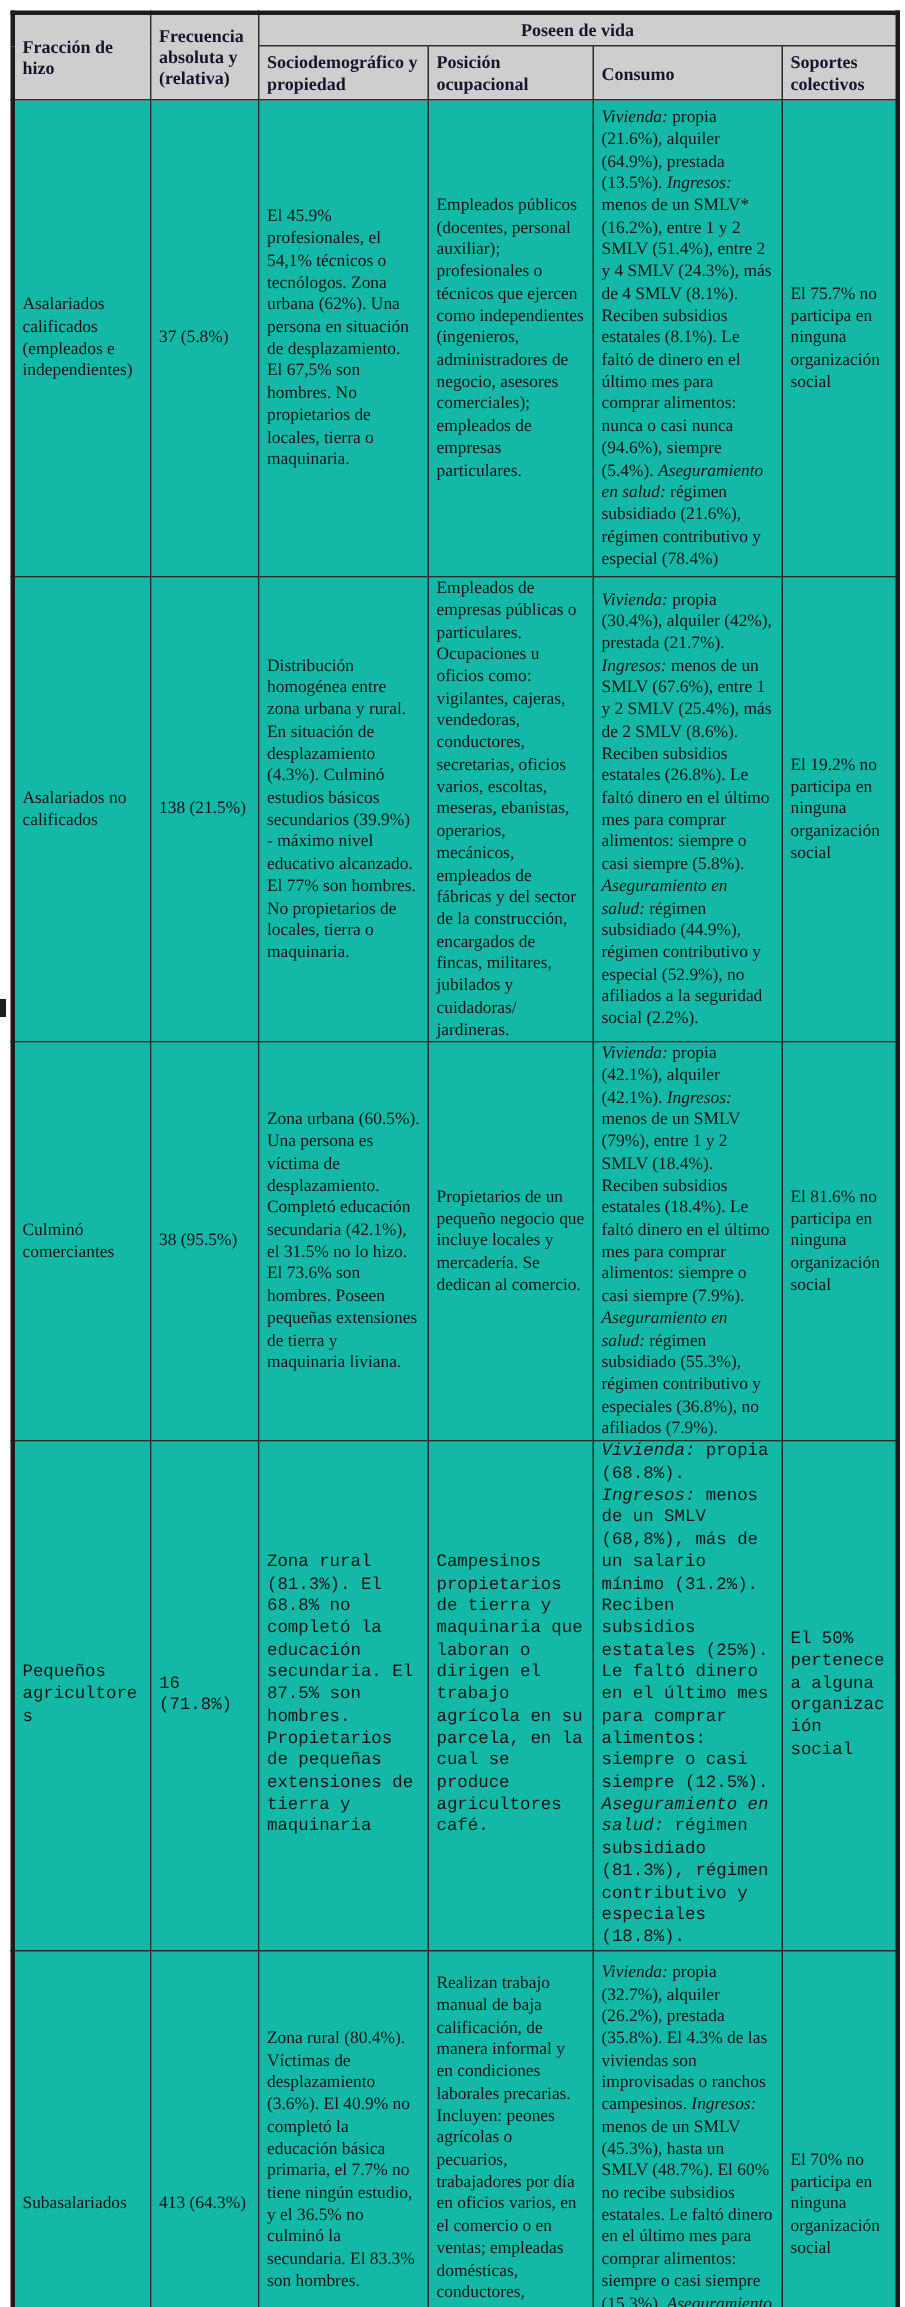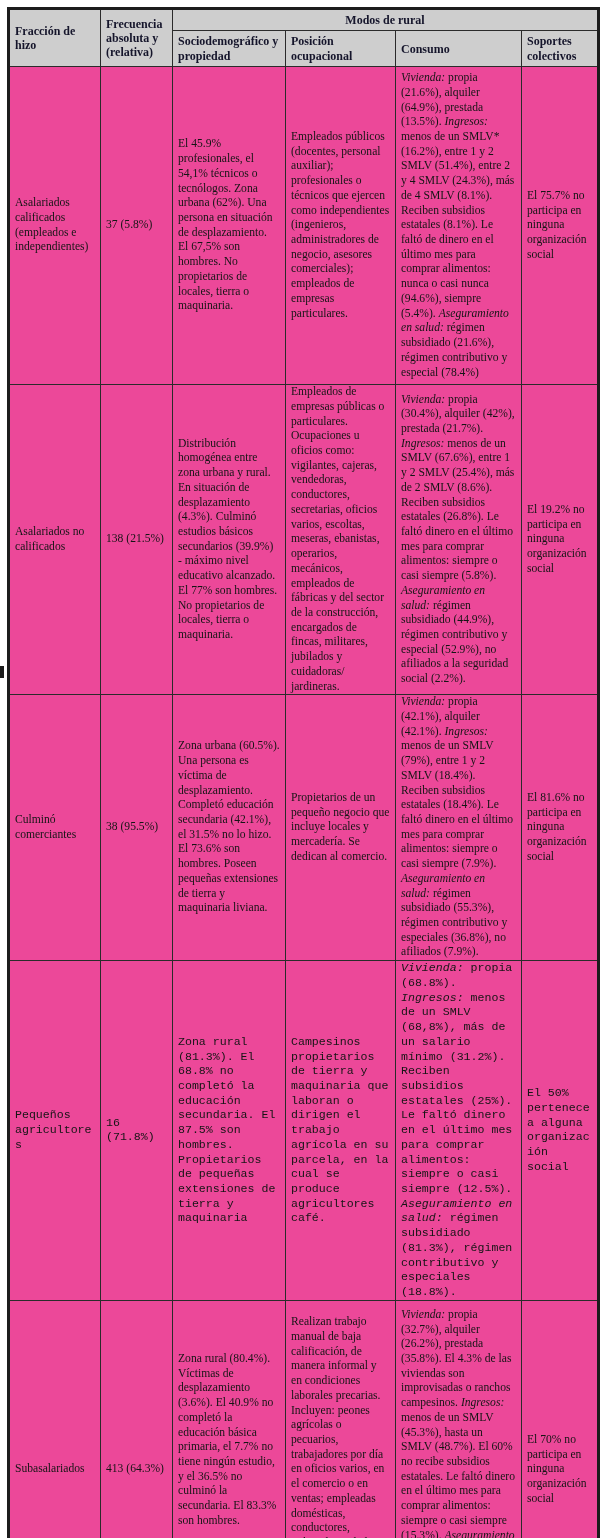--- a/index.html
+++ b/index.html
@@ -42,21 +42,21 @@
     height: 22px;
   }
   tr.subhead th {
     height: 35px;
   }
   td {
     font-size: 11.6px;
     line-height: 1.27;
     color: #151515;
     padding: 0 5px;
-    background: #ec4899;
+    background: #14b8a6;
   }
   td i { font-style: italic; }
   
   col.c1 { width: 92px; }
   col.c2 { width: 72px; }
   col.c3 { width: 113px; }
   col.c4 { width: 110px; }
   col.c5 { width: 126px; }
   col.c6 { width: 77px; }
   
@@ -85,21 +85,21 @@
         <col class="c2">
         <col class="c3">
         <col class="c4">
         <col class="c5">
         <col class="c6">
     </colgroup>
     <thead>
       <tr>
         <th rowspan="2">Fracción de hizo</th>
         <th rowspan="2">Frecuencia absoluta y (relativa)</th>
-        <th colspan="4" class="group-header">Modos de rural</th>
+        <th colspan="4" class="group-header">Poseen de vida</th>
       </tr>
       <tr class="subhead">
         <th>Sociodemográfico y propiedad</th>
         <th>Posición ocupacional</th>
         <th>Consumo</th>
         <th>Soportes colectivos</th>
       </tr>
     </thead>
     <tbody>
       <tr class="r1">

